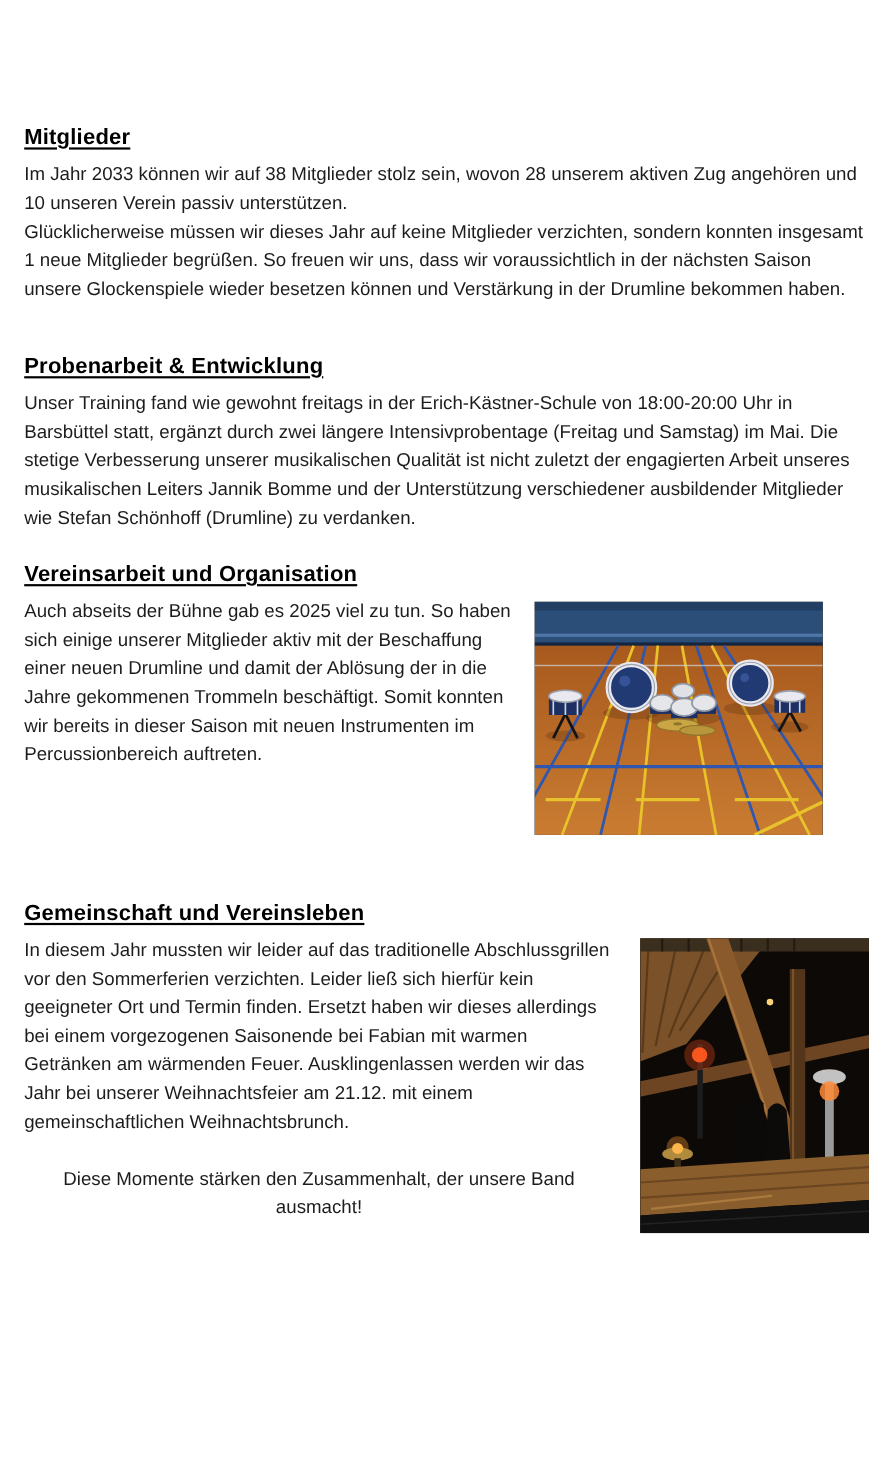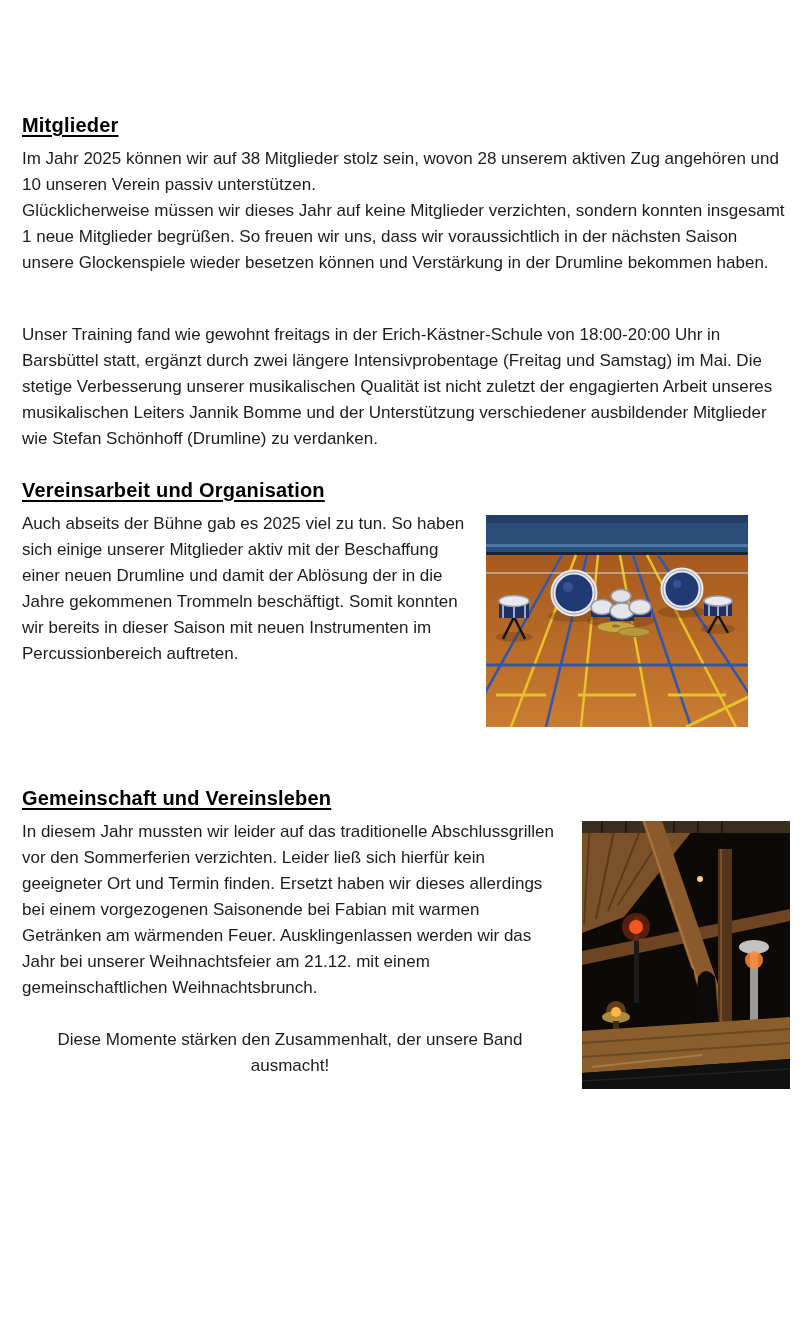--- a/index.html
+++ b/index.html
@@ -76,25 +76,26 @@
   }
 </style>
 </head>
 <body>
 
 <div class="page">
   <div class="content">
 
     <section class="sec-1">
       <h2 class="section-heading">Mitglieder</h2>
-      <p class="body-text">Im Jahr 2025 können wir auf 38 Mitglieder stolz sein, wovon 28 unserem aktiven Zug angehören und 10 unseren Verein passiv unterstützen.</p>
+      <p class="body-text">Im Jahr 2033 können wir auf 38 Mitglieder stolz sein, wovon 28 unserem aktiven Zug angehören und 10 unseren Verein passiv unterstützen.</p>
       <p class="body-text">Glücklicherweise müssen wir dieses Jahr auf keine Mitglieder verzichten, sondern konnten insgesamt 1 neue Mitglieder begrüßen. So freuen wir uns, dass wir voraussichtlich in der nächsten Saison unsere Glockenspiele wieder besetzen können und Verstärkung in der Drumline bekommen haben.</p>
     </section>
 
     <section class="sec-2">
+      <h2 class="section-heading">Probenarbeit &amp; Entwicklung</h2>
       <p class="body-text">Unser Training fand wie gewohnt freitags in der Erich-Kästner-Schule von 18:00-20:00 Uhr in Barsbüttel statt, ergänzt durch zwei längere Intensivprobentage (Freitag und Samstag) im Mai. Die stetige Verbesserung unserer musikalischen Qualität ist nicht zuletzt der engagierten Arbeit unseres musikalischen Leiters Jannik Bomme und der Unterstützung verschiedener ausbildender Mitglieder wie Stefan Schönhoff (Drumline) zu verdanken.</p>
     </section>
 
     <section class="sec-3">
       <h2 class="section-heading">Vereinsarbeit und Organisation</h2>
       <div class="flow">
         <figure class="photo photo-gym">
           <svg viewBox="0 0 262 212" width="262" height="212">
             <defs>
               <linearGradient id="floorG" x1="0" y1="0" x2="0" y2="1">

